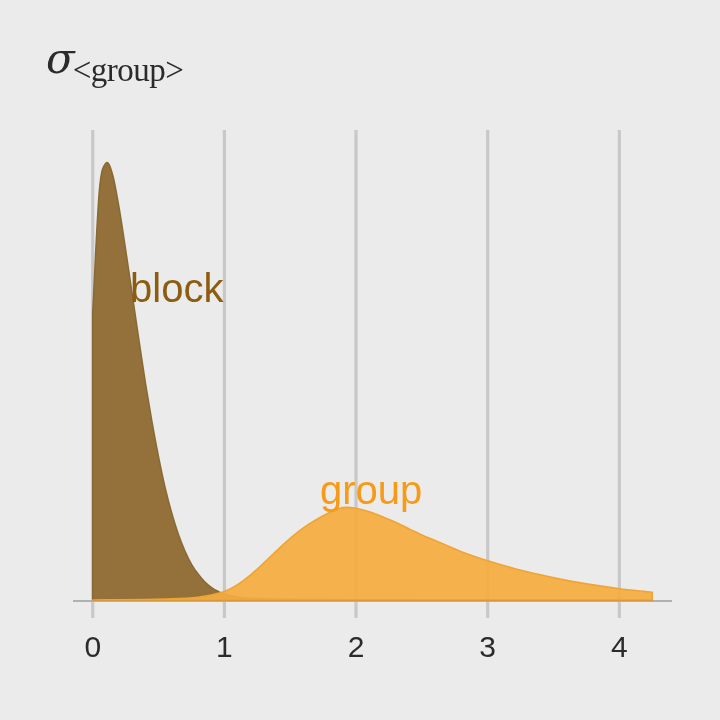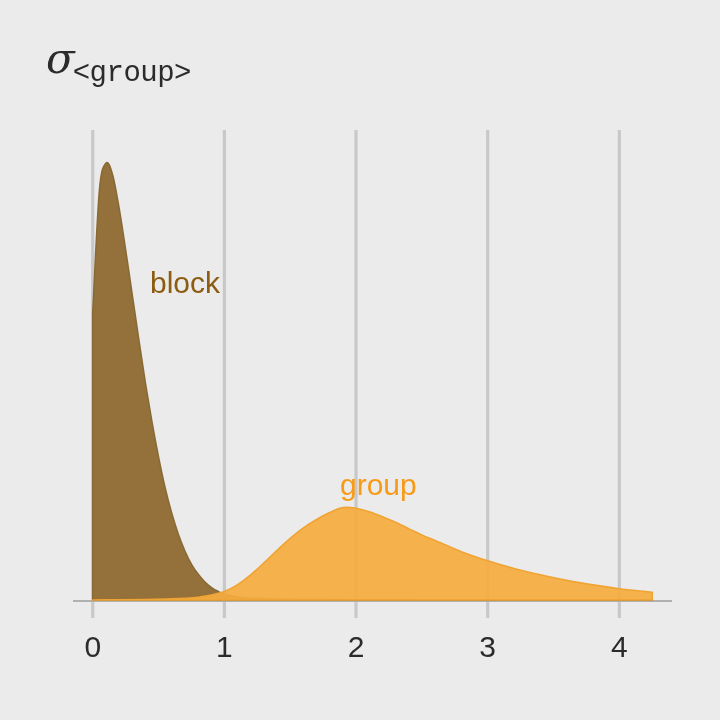--- a/index.html
+++ b/index.html
@@ -25,22 +25,22 @@
     line-height: 1;
     white-space: nowrap;
   }
   #chart-title .sigma {
     font-family: "DejaVu Serif", "Liberation Serif", serif;
     font-size: 42px;
     font-style: italic;
     letter-spacing: 0;
   }
   #chart-title .subscript {
-    font-family: Liberation Mono, monospace;
-    font-size: 29px;
+    font-family: Liberation Serif, serif;
+    font-size: 33px;
     position: relative;
     top: 8px;
     left: -2px;
     letter-spacing: -0.5px;
   }
 
   
   #plot-area {
     position: absolute;
     left: 0;
@@ -60,24 +60,23 @@
     margin-left: -30px;
     text-align: center;
     font-size: 30px;
     color: #2b2b2b;
     font-family: "Liberation Sans", sans-serif;
   }
 
   
   .series-label {
     position: absolute;
-    font-size: 30px;
+    font-size: 40px;
     font-family: "Liberation Sans", sans-serif;
     white-space: nowrap;
-    margin-left: 20px;
   }
 </style>
 </head>
 <body>
 
 <div id="page">
 
   <div id="chart-title">
     <span class="sigma">σ</span><span class="subscript">&lt;group&gt;</span>
   </div>

